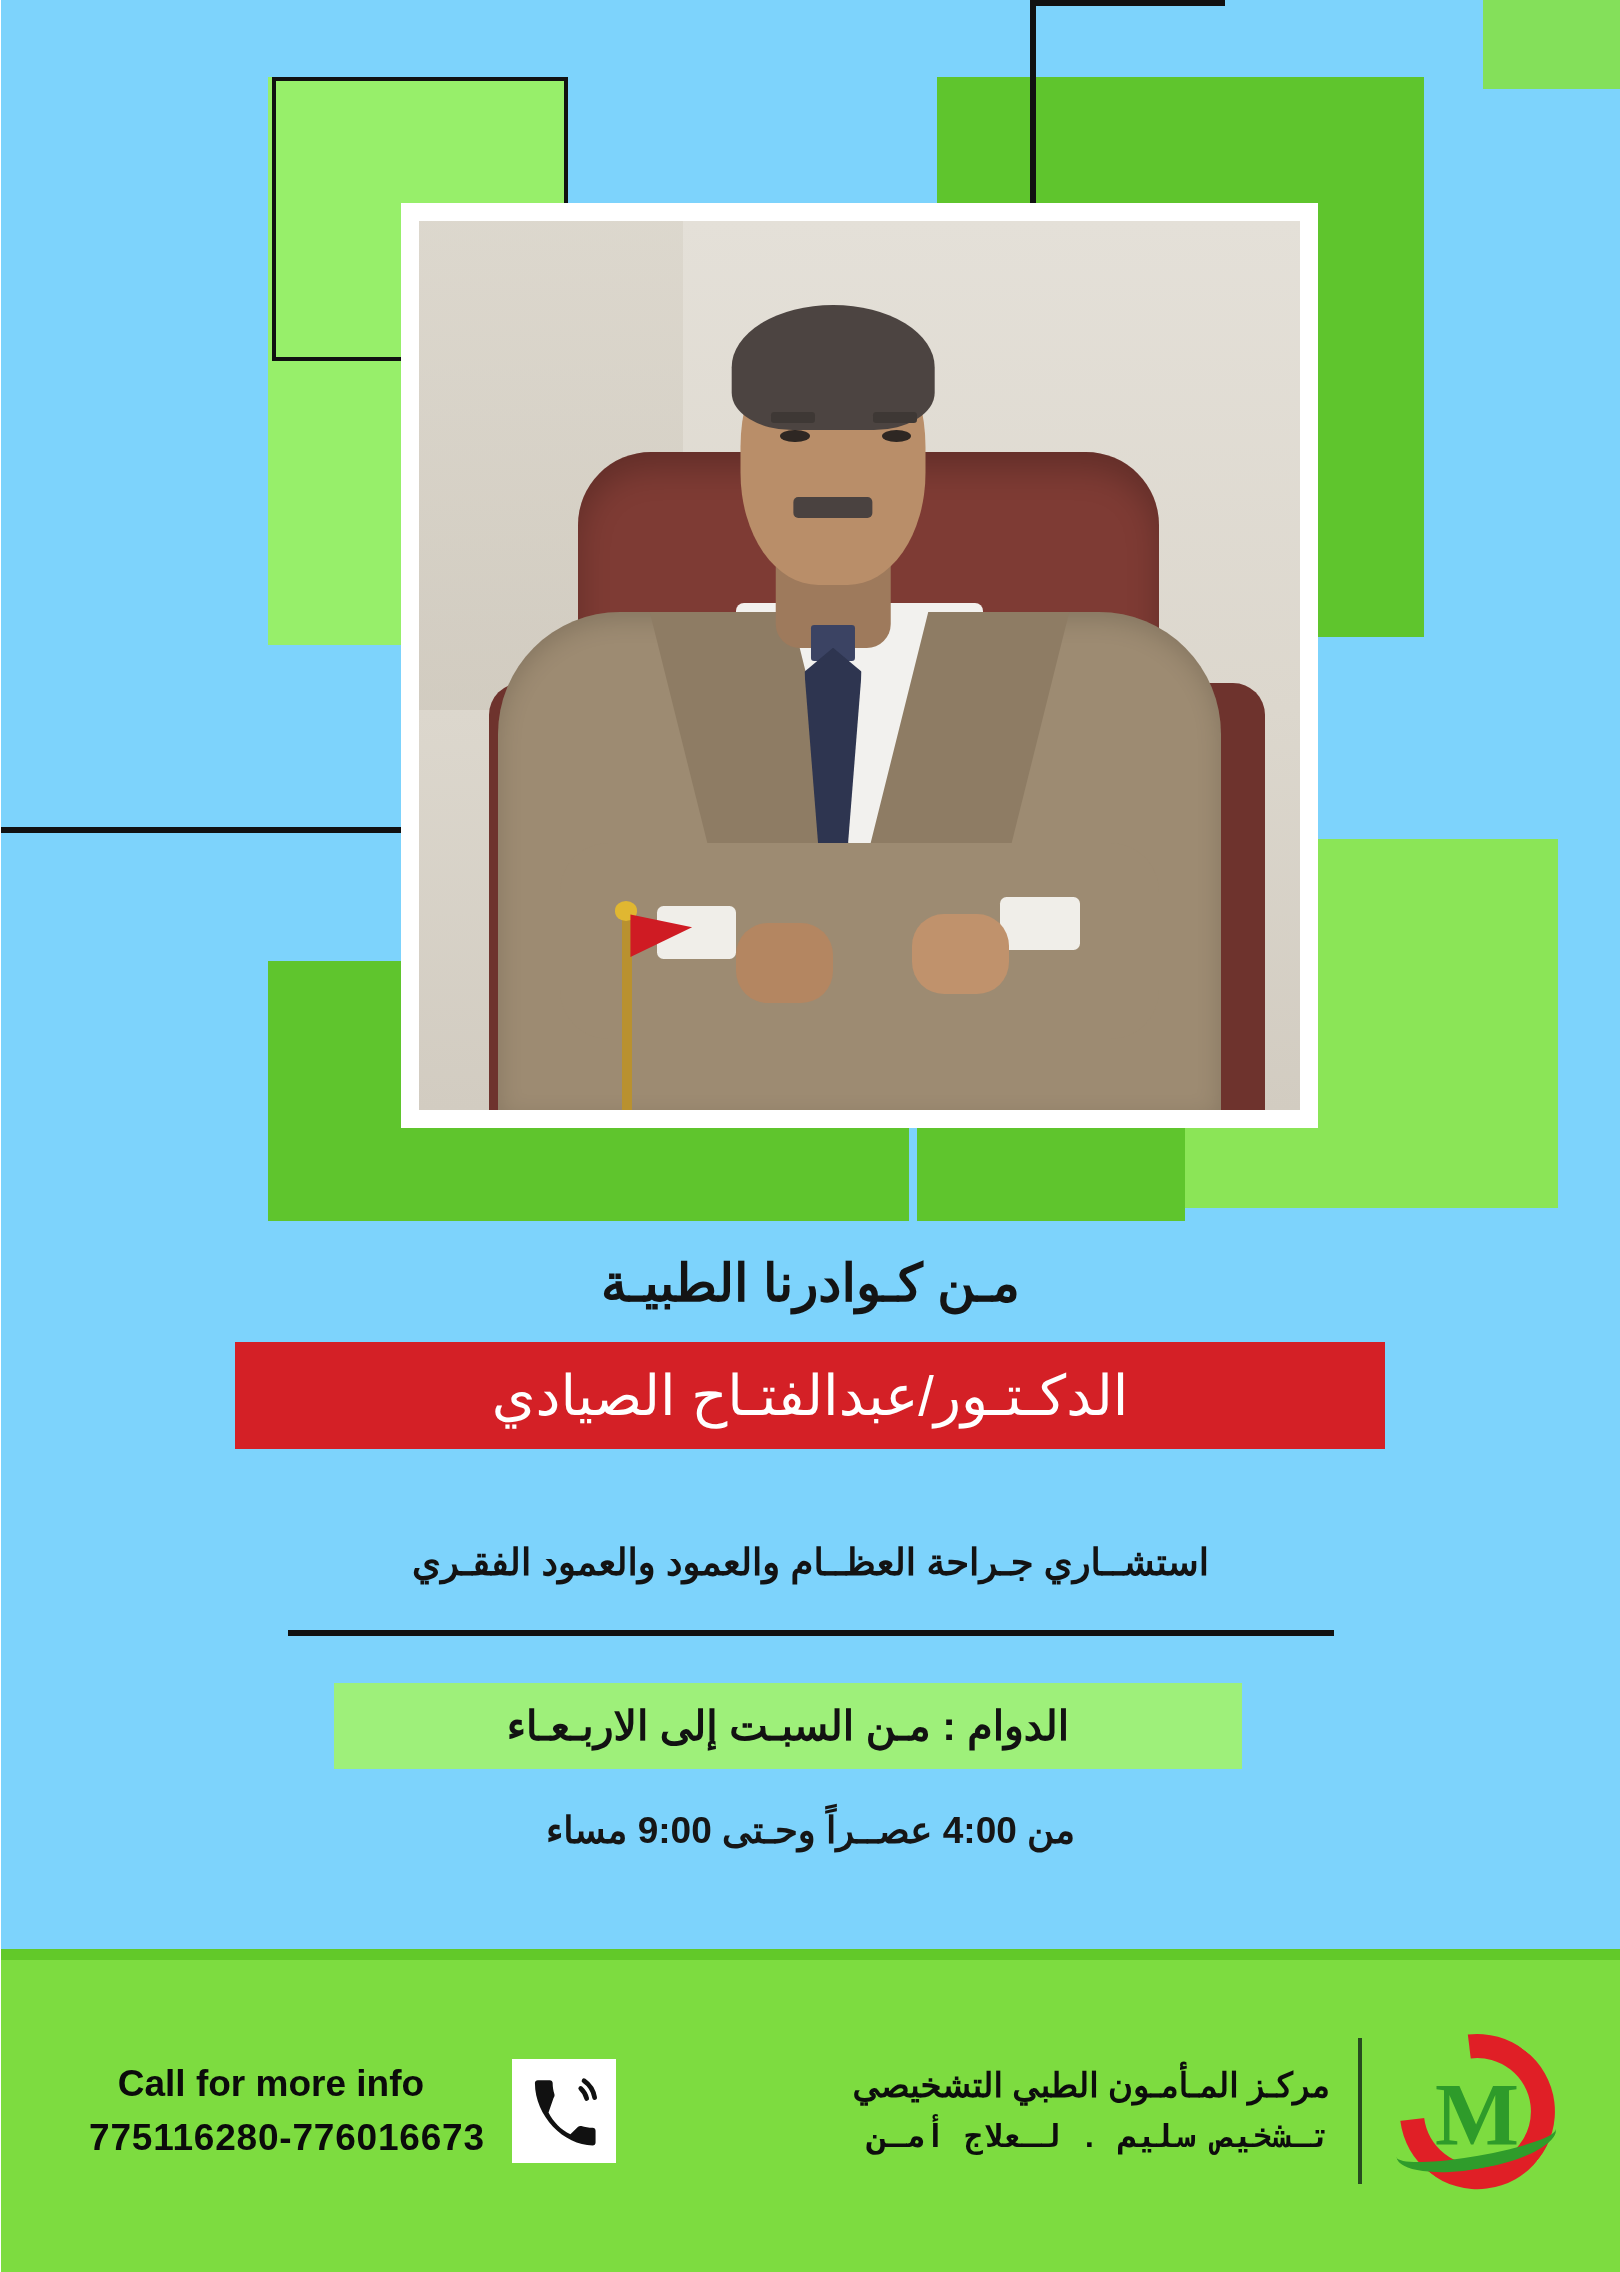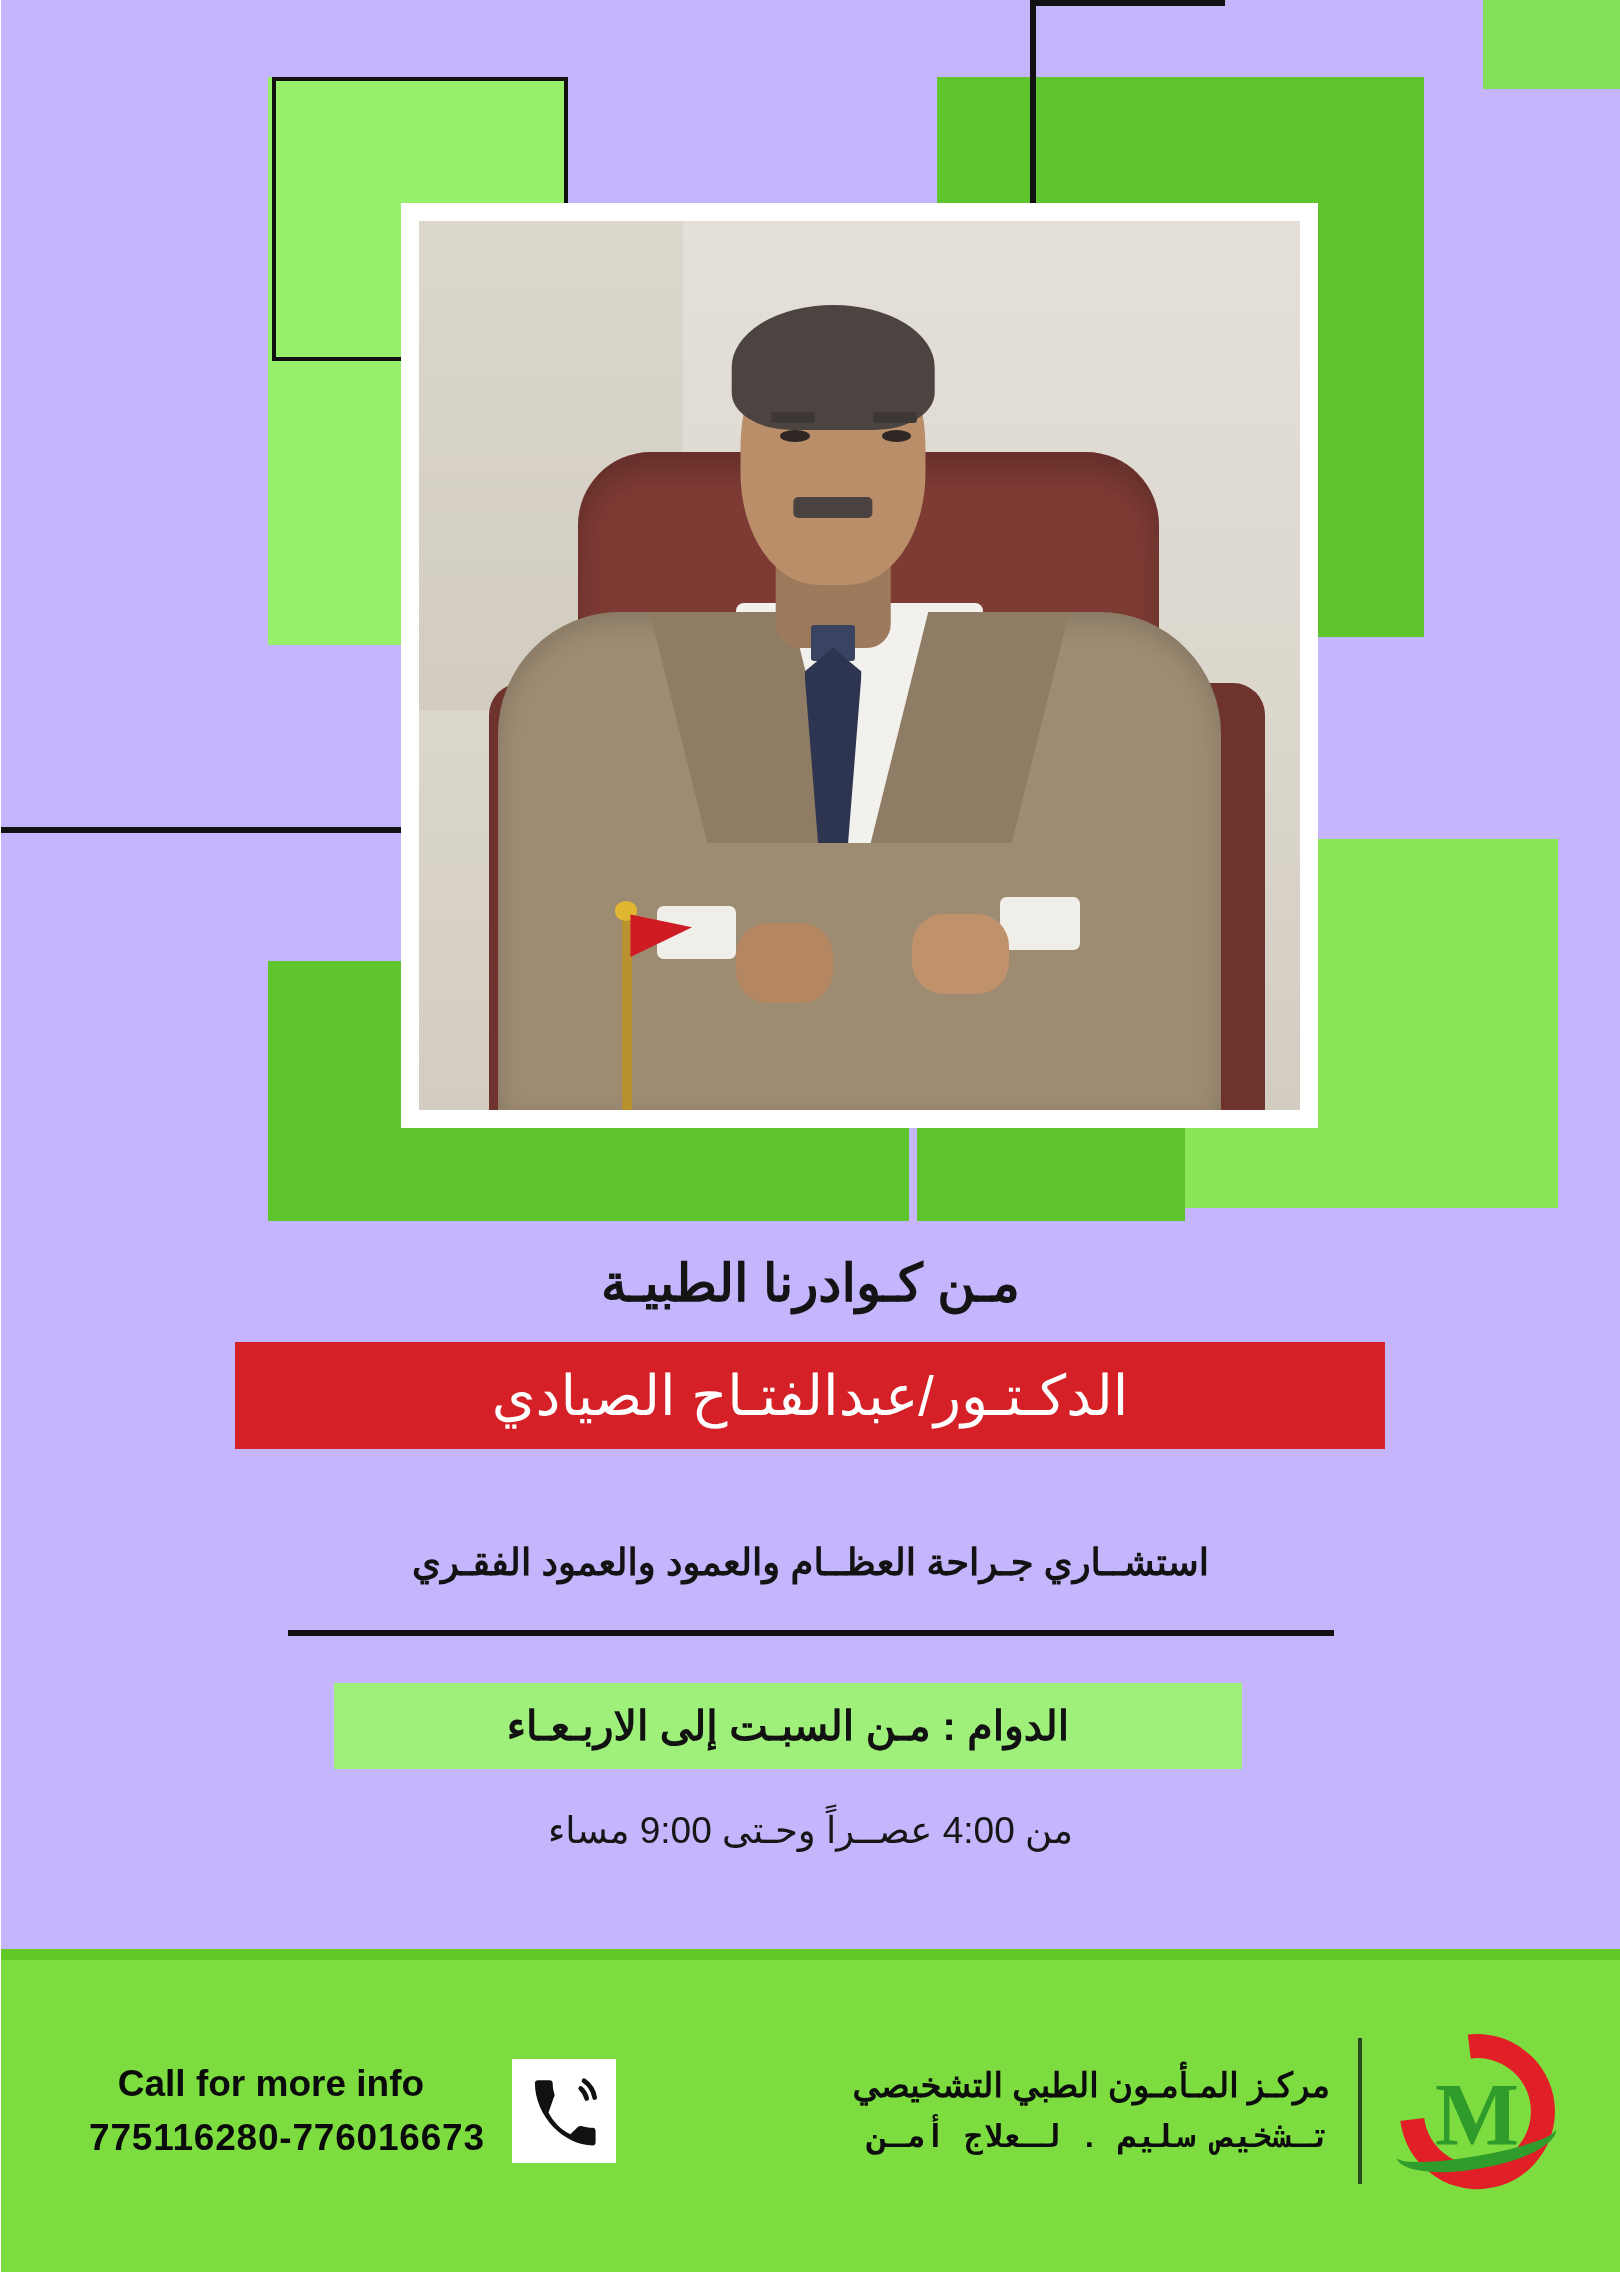--- a/index.html
+++ b/index.html
@@ -7,21 +7,21 @@
     width: 1621px;
     height: 2273px;
     background: #ffffff;
     font-family: "Liberation Sans", sans-serif;
     overflow: hidden;
   }
   .poster {
     position: relative;
     width: 1621px;
     height: 2273px;
-    background: #c4b5fd;
+    background: #7dd3fc;
     overflow: hidden;
   }
 
   
   .deco { position: absolute; }
 
   .deco-top-right-small { right: 0; top: 0; width: 138px; height: 89px; background: #84e05a; }
   .deco-big-left       { left: 268px; top: 77px; width: 300px; height: 568px; background: #97ef6a; }
   .deco-mid-green      { left: 937px; top: 77px; width: 487px; height: 560px; background: #5fc52d; }
   .deco-lower-left     { left: 268px; top: 961px; width: 641px; height: 260px; background: #5fc52d; }
@@ -165,21 +165,21 @@
     width: 908px; height: 86px;
     background: #9ef07a;
     display: flex; align-items: center; justify-content: center;
   }
   .hours-band span {
     font-size: 41px; font-weight: 700; color: #121212;
   }
   .hours-detail {
     position: absolute; left: 0; right: 0; top: 1809px;
     text-align: center;
-    font-size: 37px; font-weight: 400; color: #161616;
+    font-size: 37px; font-weight: 700; color: #161616;
   }
 
   
   .footer {
     position: absolute; left: 0; bottom: 0;
     width: 1621px; height: 324px;
     background: #7ddc40;
   }
   .footer-top-strip{
     position:absolute; left:0; top:0; width:1621px; height:11.4px; background:#62c929;

